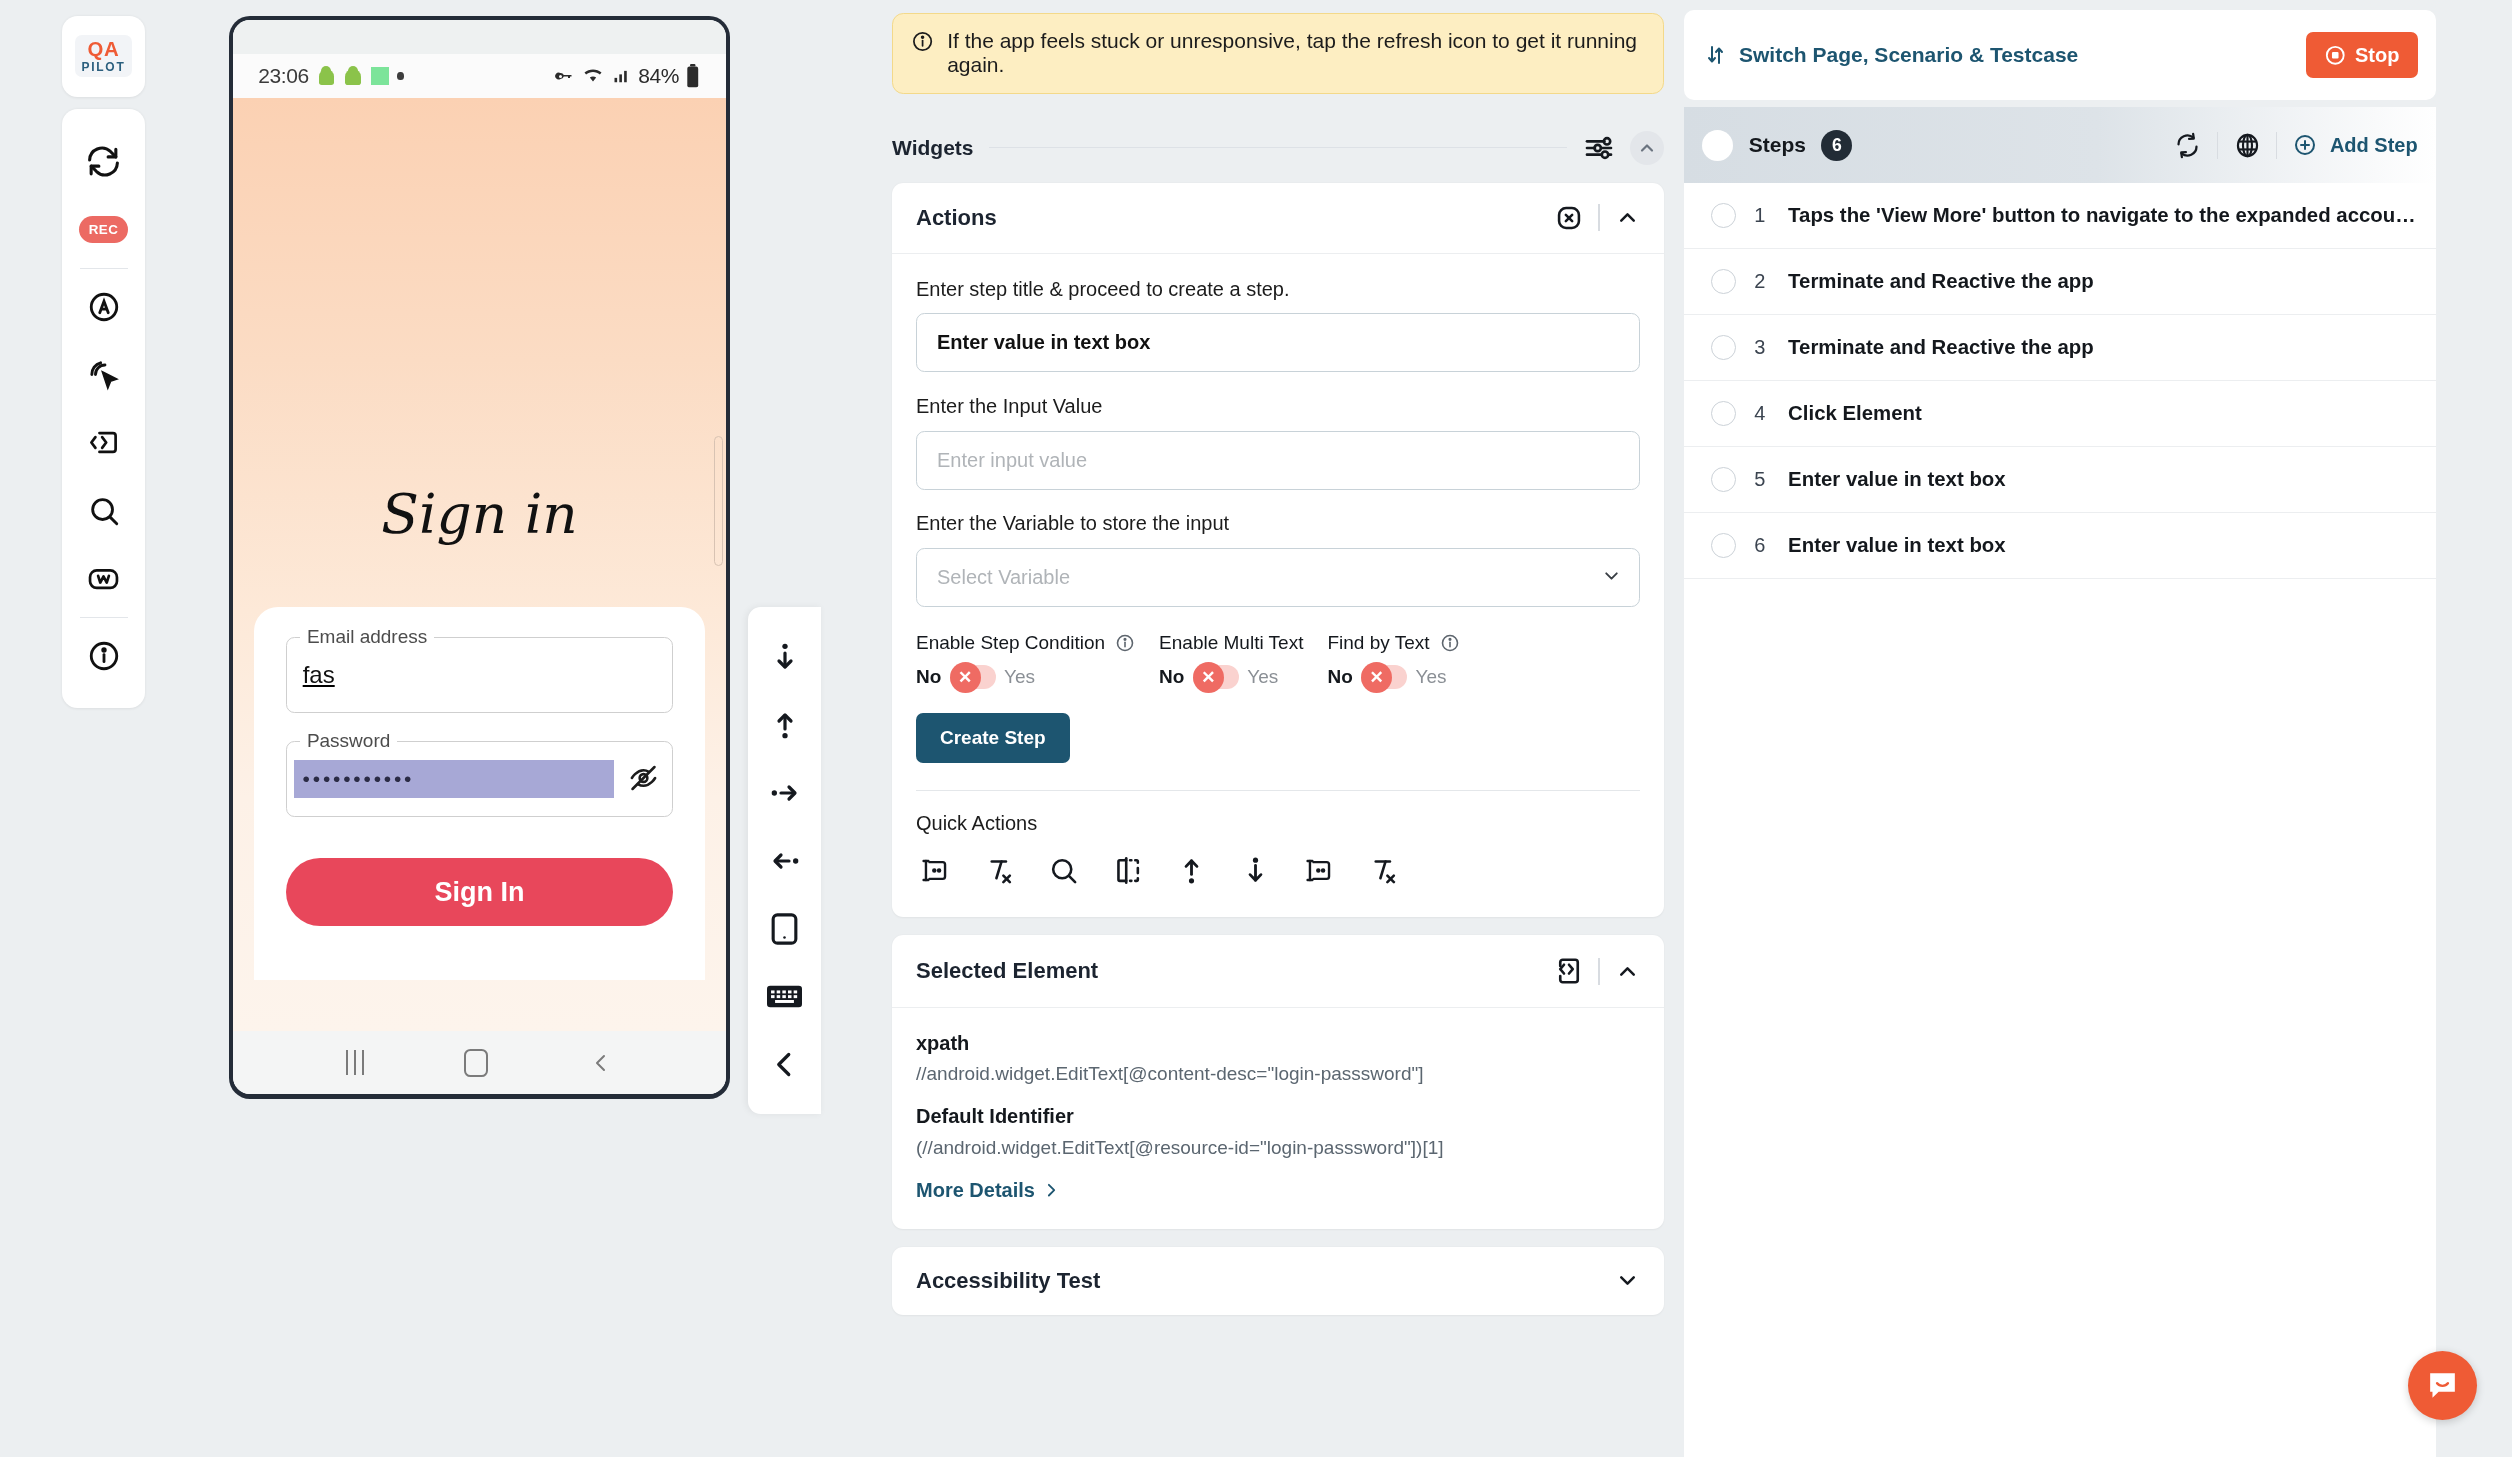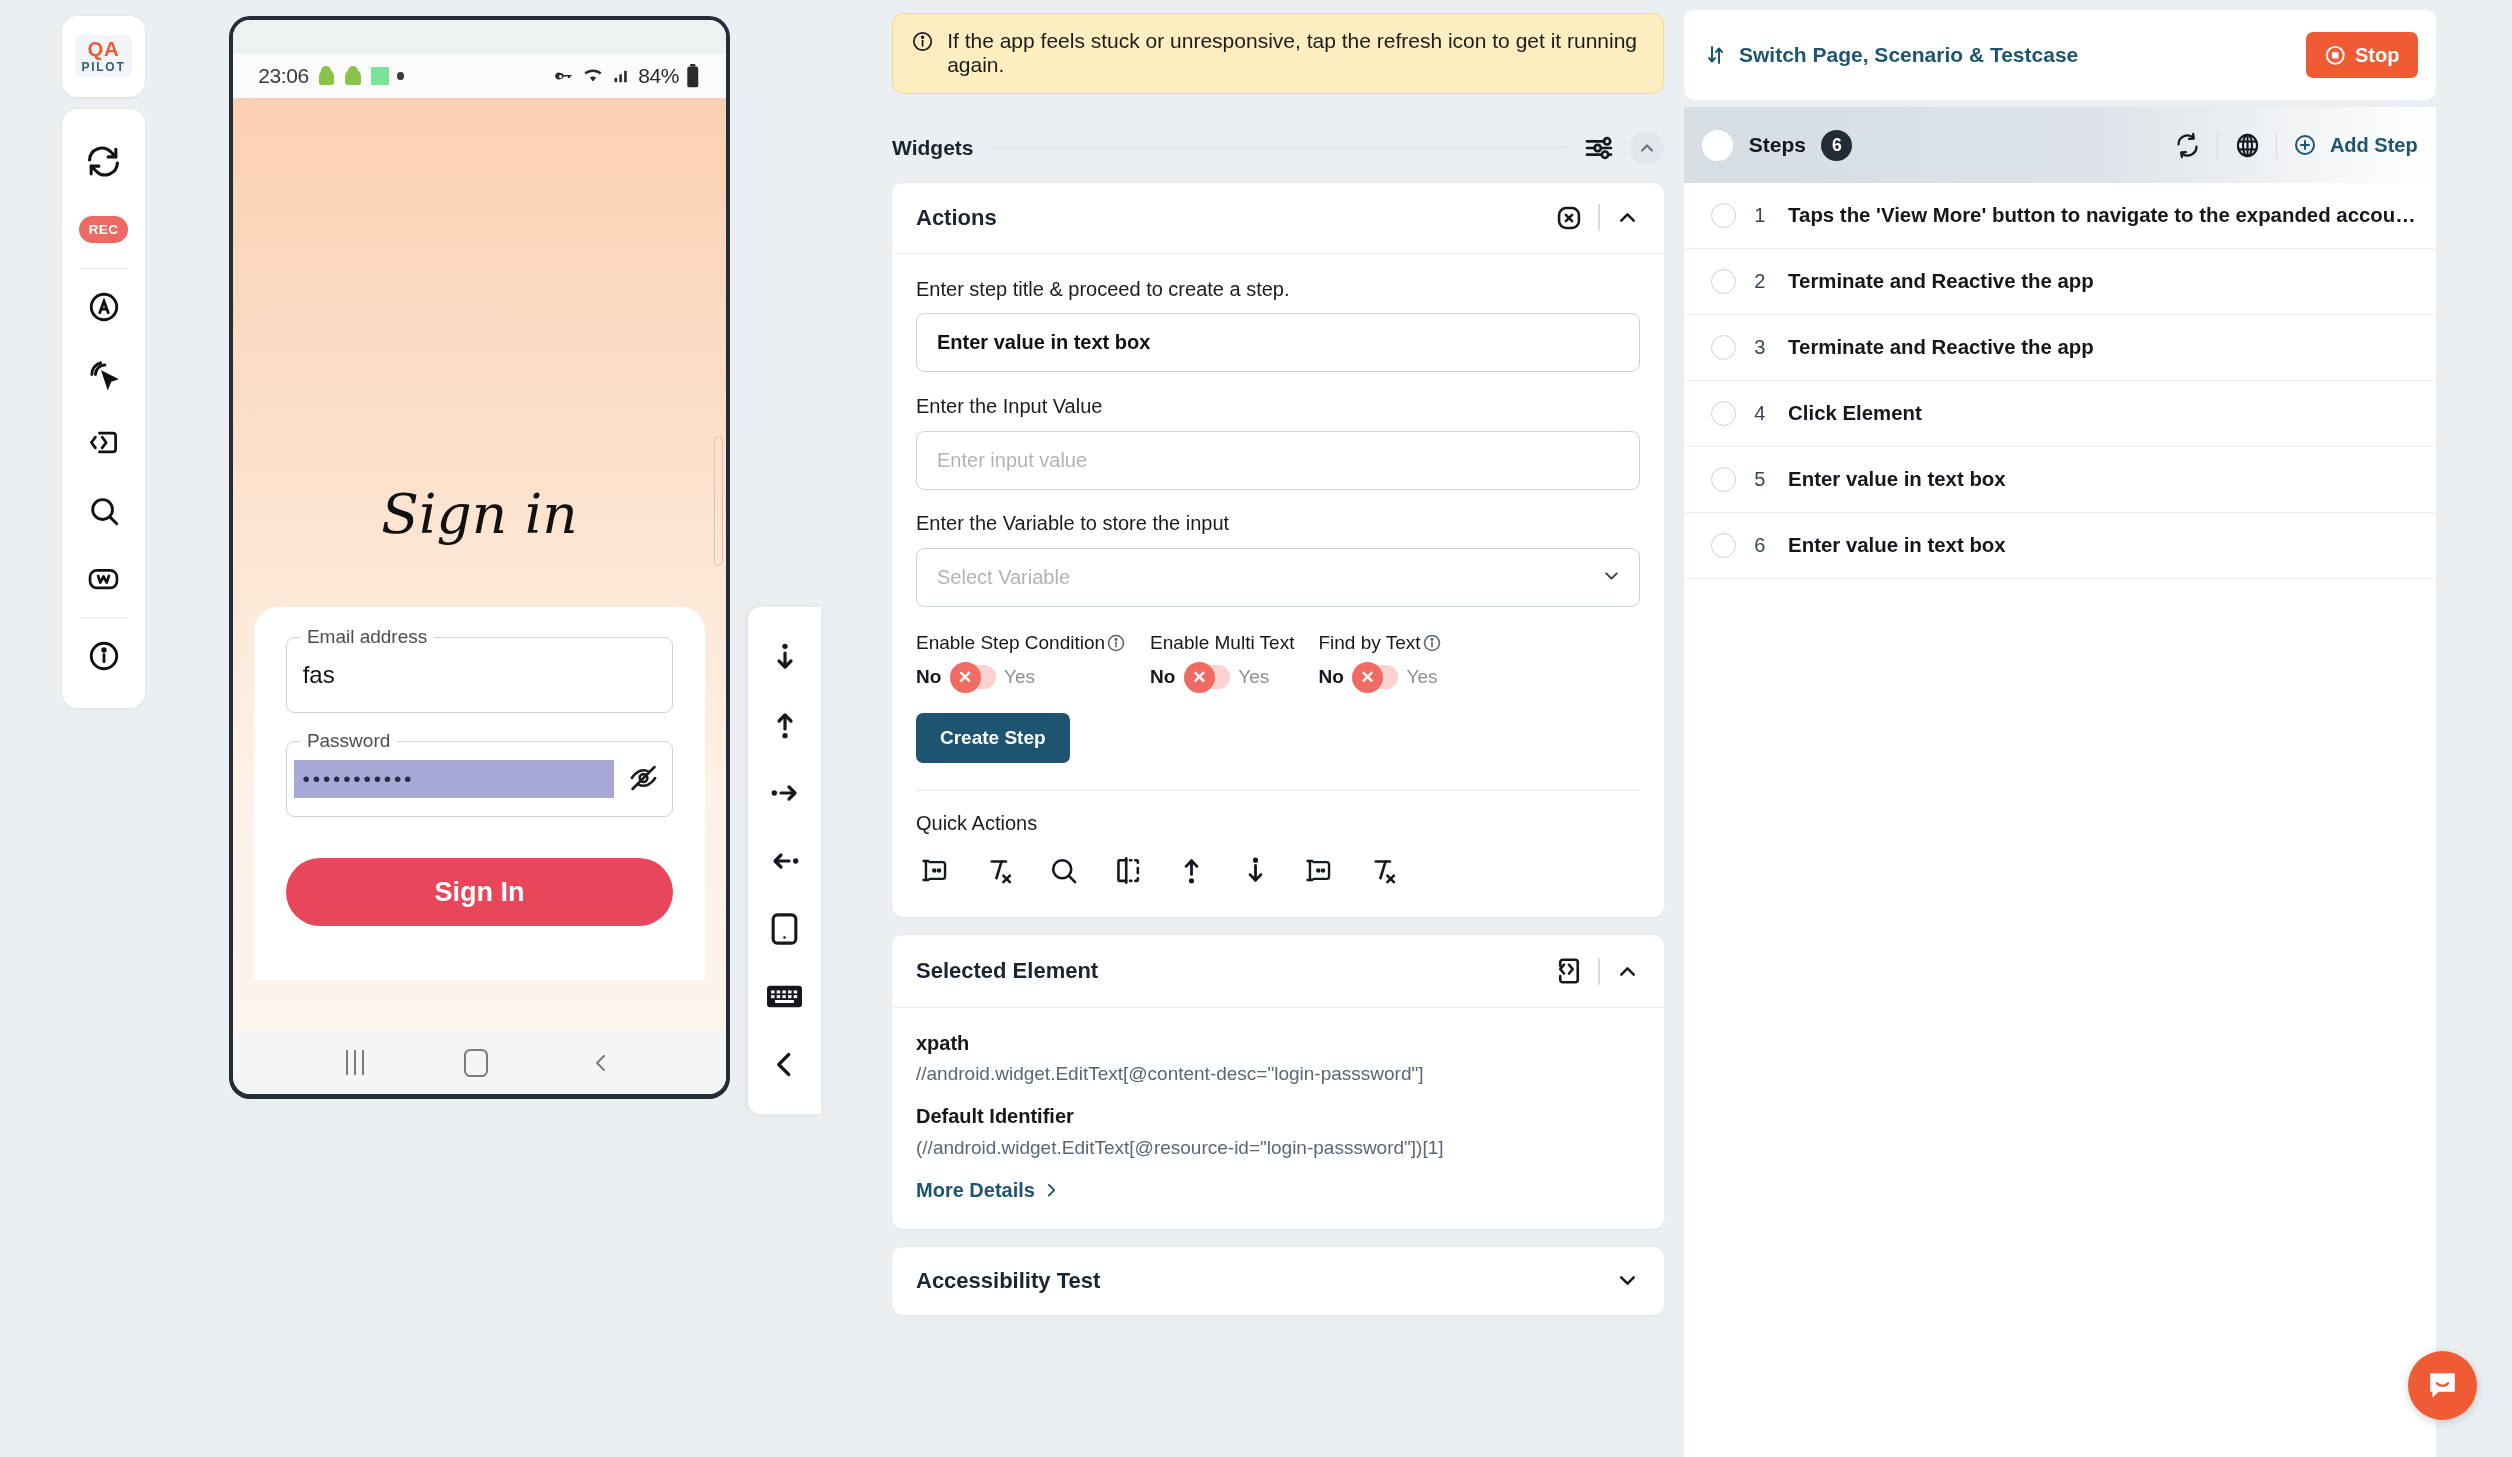--- a/index.html
+++ b/index.html
@@ -35,21 +35,21 @@
   #status-time { font-size: 21px; color: #3a3a3a; letter-spacing: -0.4px; }
   .droid { width:18.3px; height:20px; position:relative; }
   .droid::before { content:""; position:absolute; left:1.4px; top:3.5px; width:15.5px; height:15.5px; background:#8bc34a; border-radius: 7.7px 7.7px 2.8px 2.8px; }
   .droid::after { content:""; position:absolute; left:4.2px; top:0px; width:10px; height:6.3px; background:#8bc34a; border-radius: 5px 5px 0 0; }
   .green-sq { width:18.3px; height:18.3px; background:#7ce49a; }
   .grey-dot { width:6.3px; height:7.7px; background:#3d3d3d; border-radius:50%; }
   #status-right { display:flex; align-items:center; gap: 6.3px; color:#2b2b2b; }
   #battery-text { font-size: 21px; color:#2b2b2b; letter-spacing:-0.4px; }
   #phone-body { flex:1; background: linear-gradient(180deg,#fbd1b3 0%,#fbdcc4 28%,#fde9d8 55%,#fdf1e7 75%,#fdf4ec 100%); position: relative; }
   #signin-heading { position:absolute; left:0; right:0; top: 384px; text-align:center; font-family:"DejaVu Serif", serif; font-style: italic; font-size: 55px; color:#111; }
-  #login-card { position:absolute; left: 21px; right: 21px; bottom: 51px; background:#fff; border-radius: 24px 24px 0 0; padding: 30px 32px 0 32px; height: 373px; }
+  #login-card { position:absolute; left: 21px; right: 21px; bottom: 51px; background:#fff; border-radius: 24px 24px 0 0; padding: 30px 32px 0 32px; height: 373px; text-decoration: underline; }
   .mat-field { position: relative; border:1.1px solid #cfcfcf; border-radius: 8.4px; height: 76px; display:flex; align-items:center; padding: 0 15.5px; margin-bottom: 28px; }
   .mat-label { position:absolute; top:-12px; left: 12.7px; background:#fff; padding: 0 7px; font-size: 19px; color:#4c4c4c; }
   .mat-value { font-size: 24px; color:#111; }
   #password-field { position: relative; }
   #password-fill { position:absolute; left: 7px; top: 17.6px; width: calc(100% - 65px); height: 38px; background:#a7a8d6; display:flex; align-items:center; padding-left: 8.4px; }
   #password-dots { font-size: 21px; letter-spacing: 2.8px; color:#2b2b45; line-height: 1; }
   #eye-off { position:absolute; right: 12.7px; top: 50%; transform: translateY(-50%); }
   #signin-button { margin: 12.7px 0 0 0; height: 68px; background:#e8475b; color:#fff; border:none; border-radius: 34px; font-size: 27px; font-weight:700; width:100%; cursor:pointer; font-family:"Liberation Sans", sans-serif; }
   #phone-navbar { height: 63px; background:#f4f5f5; display:flex; align-items:center; justify-content:space-around; padding: 0 63px; }
   .nav-recents { display:flex; gap:5.6px; }
@@ -95,21 +95,21 @@
     font-weight:700; background:#fff; outline:none;
   }
   .text-input.plain { font-weight: 400; }
   .text-input::placeholder { color:#b0b4b8; font-weight:400; }
   .field-gap { margin-bottom: 22.5px; }
   .select-wrap { position:relative; }
   .select-wrap .chev { position:absolute; right: 18.3px; top: 50%; transform: translateY(-50%); pointer-events:none; }
 
   #toggles-row { display:flex; gap: 0; margin: 25px 0 0 0; }
   .toggle-group { margin-right: 24px; }
-  .toggle-caption { display:flex; align-items:center; gap: 1px; font-size: 19px; color:#14181d; margin-bottom: 11.3px; }
+  .toggle-caption { display:flex; align-items:center; gap: 10px; font-size: 19px; color:#14181d; margin-bottom: 11.3px; }
   .toggle-line { display:flex; align-items:center; gap: 8.4px; font-size: 19px; }
   .tg-no { color:#14181d; font-weight:700; }
   .tg-yes { color:#8a8f95; }
   .switch { width: 46px; height: 24px; background:#fad2cf; border-radius: 703px; position:relative; cursor:pointer; }
   .switch .knob { position:absolute; left:0; top:-3.5px; width:31px; height:31px; border-radius:50%; background:#ef6b63; display:flex; align-items:center; justify-content:center; color:#fff; font-size: 17px; font-weight:700; }
   #create-step-btn { margin-top: 24px; background:#1d5570; color:#fff; border:none; border-radius: 7px; padding: 14px 24px; font-size: 19px; font-weight:700; cursor:pointer; font-family:"Liberation Sans", sans-serif; }
   #qa-divider { height: 1.4px; background:#e4e7ea; margin: 27px 0 21px 0; }
   #quick-actions-label { font-size: 20px; color:#1c1c1c; margin-bottom: 15.5px; }
   #quick-actions-icons { display:flex; align-items:center; gap: 25px; }
   .qa-icon { width: 39px; height: 39px; display:flex; align-items:center; justify-content:center; cursor:pointer; }

